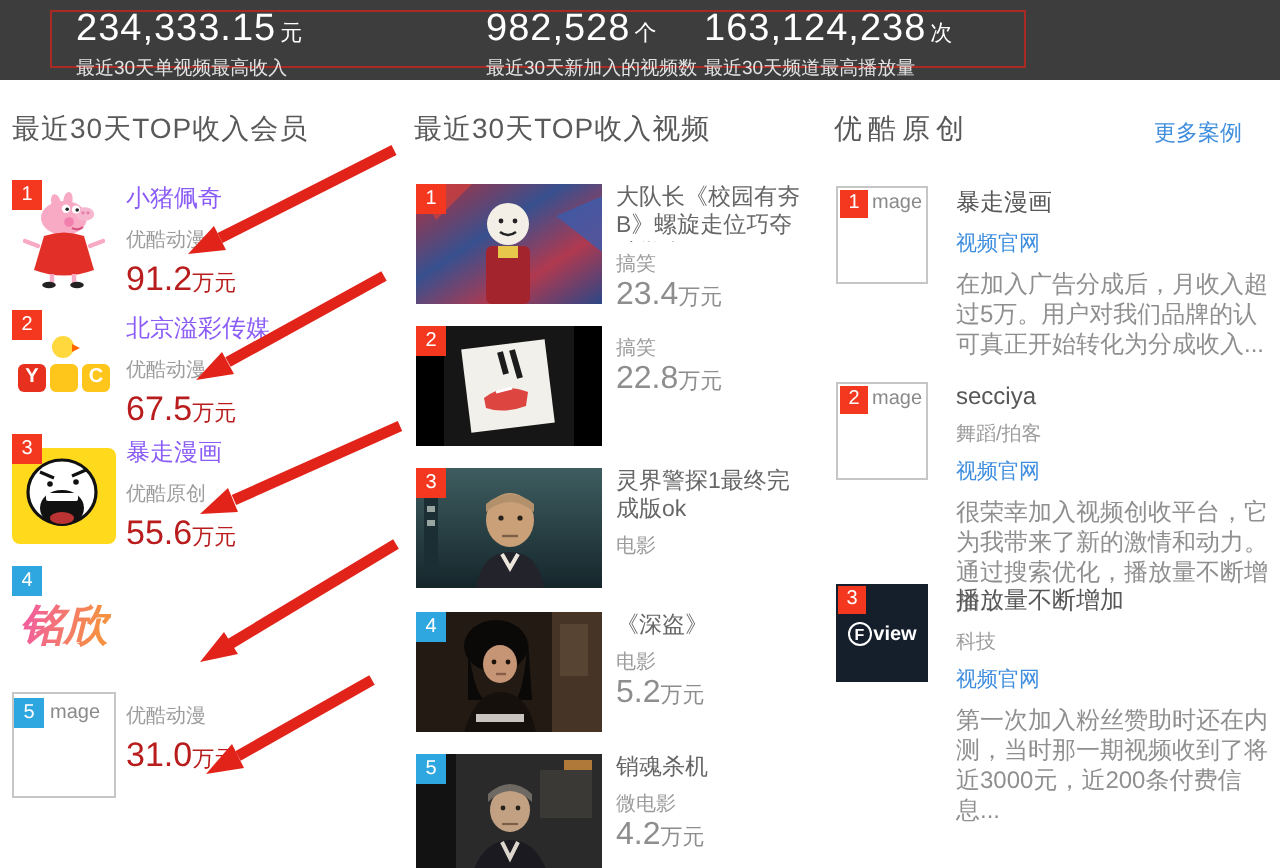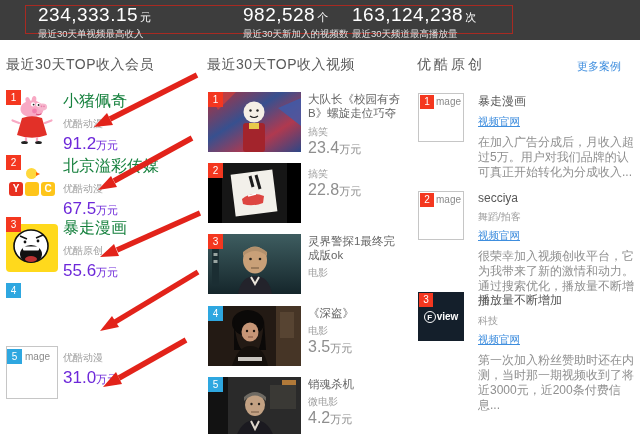--- a/index.html
+++ b/index.html
@@ -27,23 +27,23 @@
   .more-link { position:absolute; left:160px; top:3px; font-size:11px; color:#3f8ede; cursor:pointer; }
 
   .badge { position:absolute; left:0; top:0; width:15px; height:15px; background:#f4371f;
     color:#fff; font-size:10px; line-height:15px; text-align:center; z-index:3; }
   .badge.blue { background:#2ea7e0; }
 
   
   .m-item { position:absolute; left:0; width:196px; height:58px; cursor:pointer; }
   .m-avatar { position:absolute; left:0; top:5px; width:52px; height:50px; overflow:hidden; }
   .m-info { position:absolute; left:57px; top:1px; }
-  .m-name { font-size:16px; color:#15803d; }
+  .m-name { font-size:12px; color:#8b5cf6; }
   .m-cat  { font-size:10px; color:#9c9c9c; margin-top:5px; }
-  .m-val  { font-size:17px; color:#6d28d9; margin-top:3px; }
+  .m-val  { font-size:17px; color:#b91c1c; margin-top:3px; }
   .m-val .u { font-size:11px; }
 
   .broken-box { position:absolute; left:0; top:3px; width:52px; height:53px; background:#fff;
     border:1px solid #c6c6c6; }
   .broken-label { position:absolute; left:18px; top:4px; font-size:10px; color:#8a8a8a; }
 
   
   .yoo { position:relative; width:52px; height:50px; background:#fff; }
   .yoo .blk { position:absolute; width:14px; height:14px; border-radius:3px; top:22px;
     color:#fff; font-size:10px; font-weight:bold; text-align:center; line-height:14px; }
@@ -75,21 +75,21 @@
   .c-box .badge { left:1px; top:1px; width:14px; height:14px; line-height:14px; }
   .c-box .broken-label { left:17px; top:2px; }
   .c-box.fview { background:#141f2b; border:none; display:flex; align-items:center;
     justify-content:center; color:#fff; }
   .fview-txt { font-size:10px; font-weight:bold; color:#fff; white-space:nowrap; }
   .fview-f { display:inline-block; width:12px; height:12px; border:1px solid #fff; border-radius:50%;
     font-size:8px; line-height:12px; text-align:center; margin-right:1px; }
   .c-info { position:absolute; left:61px; top:0; width:157px; }
   .c-name { font-size:12px; color:#575757; }
   .c-cat  { font-size:10px; color:#9c9c9c; margin-top:5px; }
-  .c-link { font-size:10.5px; color:#3f8ede; margin-top:5px; cursor:pointer;text-decoration:underline; }
+  .c-link { font-size:10.5px; color:#3f8ede; margin-top:5px; cursor:pointer; }
   .c-desc { font-size:12px; color:#8f8f8f; line-height:15px; margin-top:6px; }
 
   
   .annotations { position:absolute; left:0; top:0; width:640px; height:434px;
     pointer-events:none; z-index:20; }
 </style>
 </head>
 <body>
 
 <div id="viewport">
@@ -177,20 +177,23 @@
       </div>
       <div class="m-info">
         <div class="m-name">暴走漫画</div>
         <div class="m-cat">优酷原创</div>
         <div class="m-val"><span>55.6</span><span class="u">万元</span></div>
       </div>
     </div>
 
     <div class="m-item" style="top:227px">
       <span class="badge blue">4</span>
+      <div class="m-avatar">
+        <div class="mingxin">铭欣</div>
+      </div>
     </div>
 
     <div class="m-item" style="top:287px">
       <div class="broken-box">
         <span class="broken-label">mage</span>
       </div>
       <span class="badge blue" style="left:1px;top:6px">5</span>
       <div class="m-info" style="top:3px">
         <div class="m-cat">优酷动漫</div>
         <div class="m-val"><span>31.0</span><span class="u">万元</span></div>
@@ -296,21 +299,21 @@
             <circle cx="46" cy="25" r="1.2" fill="#1d130d"></circle>
           <path d="M40,31 L45,31" stroke="#8a5d48" stroke-width="1.2"></path>
           <path d="M24,60 Q30,40 42,40 Q56,40 60,60 Z" fill="#15100c"></path>
           <rect x="30" y="51" width="24" height="4" fill="#e8e4de" opacity="0.85"></rect>
         </svg>
       </div>
       <span class="badge blue" style="left:1px">4</span>
       <div class="v-info">
         <div class="v-name">《深盗》</div>
         <div class="v-cat">电影</div>
-        <div class="v-val"><span>3.5</span><span class="u">万元</span></div>
+        <div class="v-val"><span>5.2</span><span class="u">万元</span></div>
       </div>
     </div>
 
     <div class="v-item" style="top:321px">
       <div class="v-thumb">
         <svg width="93" height="60" viewBox="0 0 93 60">
           <rect width="93" height="60" fill="#2a2a2a"></rect>
           <rect x="0" y="0" width="20" height="60" fill="#121212"></rect>
           <rect x="62" y="8" width="26" height="24" fill="#3c3b36" opacity="0.9"></rect>
           <rect x="74" y="3" width="14" height="5" fill="#c8873c" opacity="0.85"></rect>

